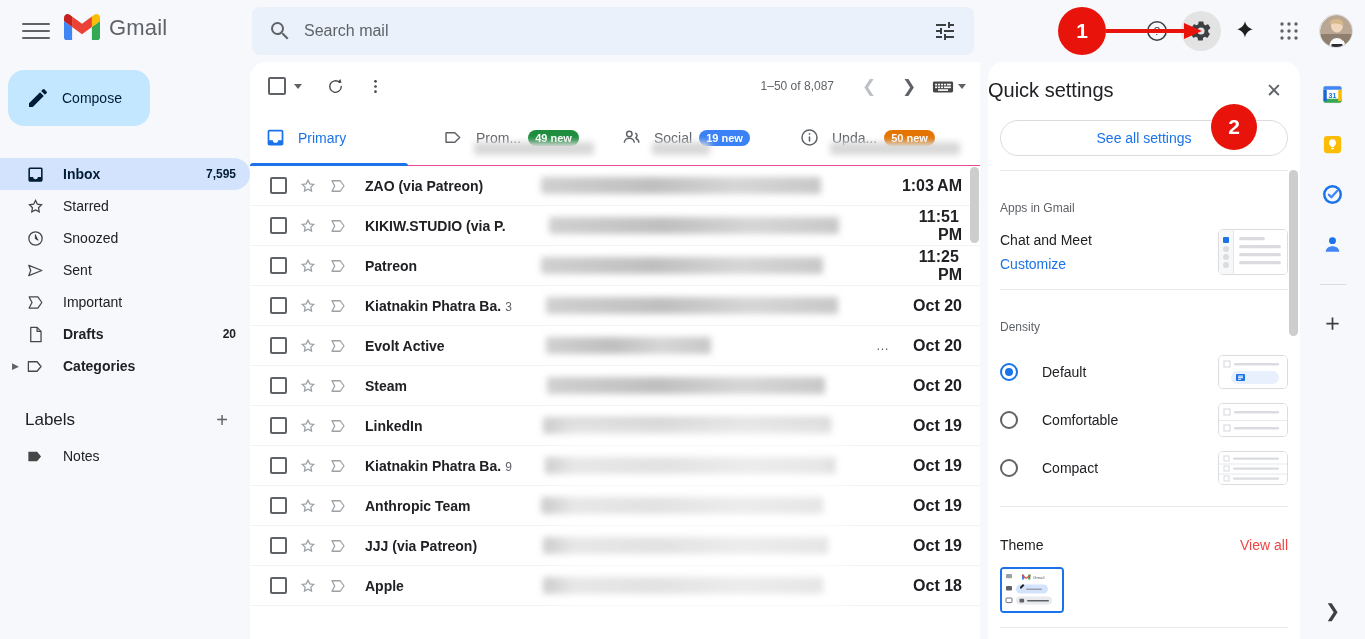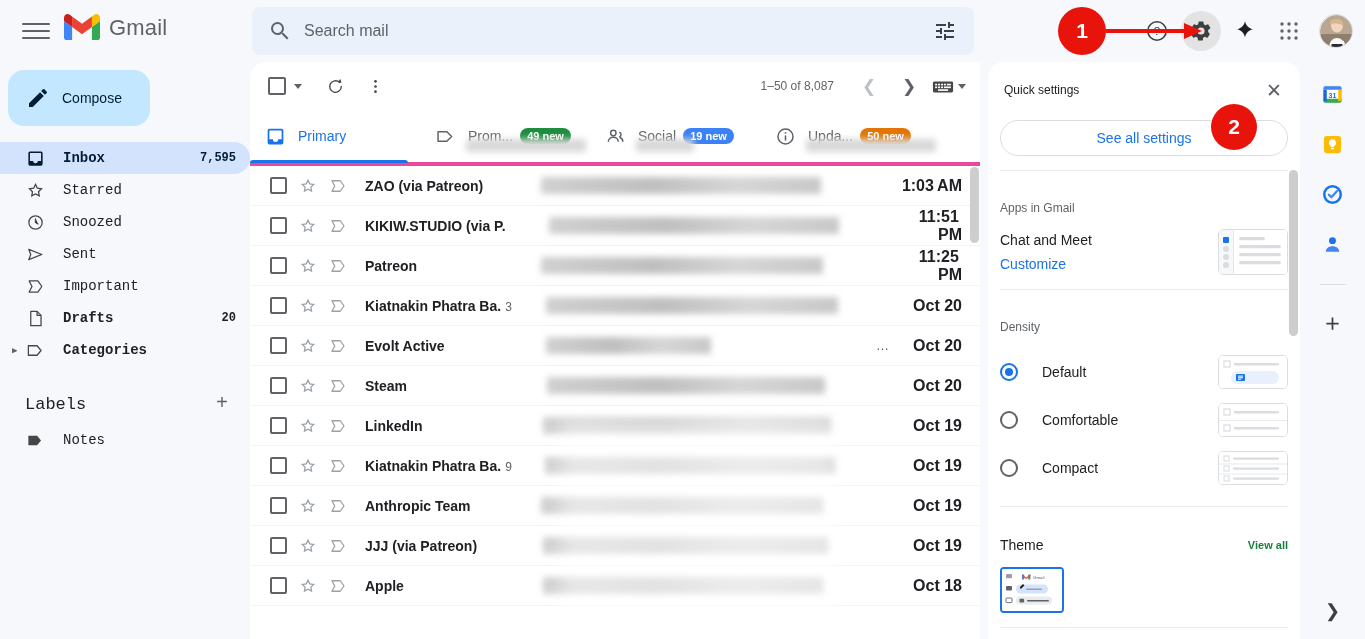--- a/index.html
+++ b/index.html
@@ -35,21 +35,21 @@
   .avatar { width: 34px; height: 34px; border-radius: 50%; margin-left: 8px; overflow: hidden;
     cursor: pointer; border: 1px solid #dadce0; }
 
   
   .leftnav { position: absolute; left: 0; top: 62px; width: 250px; height: 577px; }
   .compose { position: absolute; left: 8px; top: 8px; width: 142px; height: 56px;
     background: #c2e7ff; border-radius: 16px; display: flex; align-items: center; cursor: pointer; }
   .compose .pencil { margin-left: 18px; width: 24px; height: 24px; }
   .compose span { margin-left: 12px; font-size: 14px; color: #001d35; font-weight: 500; }
 
-  .navlist { position: absolute; left: 0; top: 80px; width: 250px; font-family: Liberation Mono, monospace; }
+  .navlist { position: absolute; left: 0; top: 96px; width: 250px; }
   .navitem { height: 32px; display: flex; align-items: center; border-radius: 0 16px 16px 0;
     margin-bottom: 0px; cursor: pointer; padding-right: 14px; position: relative; }
   .navitem .ic { width: 20px; height: 20px; margin-left: 25px; flex: 0 0 20px;
     display: flex; align-items: center; justify-content: center; }
   .navitem .lbl { margin-left: 18px; font-size: 14px; color: #202124; flex: 1; }
   .navitem .cnt { font-size: 12px; color: #202124; font-weight: 700; }
   .navitem.sel { background: #d3e3fd; }
   .navitem.sel .lbl, .navitem.sel .cnt { font-weight: 700; color: #001d35; }
   .navitem.bold .lbl { font-weight: 700; }
   .navitem .arrow { position: absolute; left: 12px; font-size: 9px; color: #5f6368; }
@@ -68,21 +68,21 @@
     border-top: 5px solid #5f6368; margin-left: 8px; cursor: pointer; }
   .tbtn { width: 34px; height: 34px; display: flex; align-items: center; justify-content: center;
     border-radius: 50%; cursor: pointer; }
   .pagearea { position: absolute; right: 14px; top: 0; height: 48px; display: flex;
     align-items: center; gap: 6px; }
   .pagetxt { font-size: 12px; color: #5f6368; margin-right: 12px; }
   .chev { width: 34px; height: 34px; display: flex; align-items: center; justify-content: center;
     cursor: pointer; color: #5f6368; font-size: 17px; }
   .chev.off { color: #bdc1c6; }
 
-  .tabs { height: 56px; display: flex; border-bottom: 4px solid #ec4899; position: relative; }
+  .tabs { height: 56px; display: flex; border-bottom: 1px solid #ec4899; position: relative; gap: 8px; }
   .tab { width: 170px; display: flex; align-items: center; cursor: pointer; position: relative;
     padding-left: 14px; }
   .tab .ti { width: 22px; height: 22px; flex: 0 0 22px; display: flex; align-items: center;
     justify-content: center; }
   .tab .tl { margin-left: 12px; font-size: 14px; color: #5f6368; white-space: nowrap;
     overflow: hidden; }
   .tab.sel .tl { color: #1a73e8; font-weight: 500; }
   .tab.sel::after { content: ""; position: absolute; left: 0; bottom: -1px; width: 158px;
     height: 3px; background: #1a73e8; border-radius: 3px 3px 0 0; }
   .badge { margin-left: 7px; font-size: 11px; font-weight: 700; color: #fff;
@@ -112,21 +112,21 @@
     background: #cdcdcd; border-radius: 5px; cursor: pointer; }
 
   
   .blur-overlay { position: absolute; left: 310px; top: 355px; width: 280px; height: 284px;
     background: rgba(255,255,255,0.55); filter: blur(10px); pointer-events: none; }
 
   
   .qs { position: absolute; left: 988px; top: 62px; width: 312px; height: 577px;
     background: #fff; border-radius: 16px 16px 0 0; overflow: hidden; }
   .qs-hdr { height: 56px; display: flex; align-items: center; position: relative; }
-  .qs-hdr .t { margin-left: 16px; font-size: 12px; color: #202124; }
+  .qs-hdr .t { margin-left: 0; font-size: 20px; color: #202124; }
   .qs-close { position: absolute; right: 10px; top: 12px; width: 32px; height: 32px;
     display: flex; align-items: center; justify-content: center; border-radius: 50%;
     cursor: pointer; color: #5f6368; font-size: 19px; }
   .seeall { margin: 2px 12px 0 12px; height: 36px; border: 1px solid #dadce0;
     border-radius: 18px; display: flex; align-items: center; justify-content: center;
     cursor: pointer; }
   .seeall span { font-size: 14px; color: #1a73e8; font-weight: 500; }
   .qs-sec { border-top: 1px solid #e8eaed; margin: 14px 12px 0 12px; padding-top: 30px; }
   .qs-sec.first { border-top: 1px solid #e8eaed; }
   .qs-h { font-size: 12px; color: #5f6368; margin-bottom: 14px; }
@@ -136,22 +136,22 @@
   .thumb { width: 70px; height: 46px; border: 1px solid #dadce0; border-radius: 5px;
     background: #fff; cursor: pointer; position: relative; overflow: hidden; }
 
   .dens-row { display: flex; align-items: center; height: 48px; cursor: pointer; }
   .radio { width: 18px; height: 18px; border-radius: 50%; border: 2px solid #5f6368;
     flex: 0 0 18px; position: relative; }
   .radio.on { border-color: #1a73e8; }
   .radio.on::after { content: ""; position: absolute; left: 3px; top: 3px; width: 8px;
     height: 8px; border-radius: 50%; background: #1a73e8; }
   .dens-row .dl { margin-left: 24px; font-size: 14px; color: #202124; flex: 1; }
-  .theme-hdr { display: flex; align-items: center; justify-content: space-between; }
-  .viewall { font-size: 11px; color: #15803d; cursor: pointer; font-weight: 700; }
+  .theme-hdr { display: flex; justify-content: space-between; }
+  .viewall { font-size: 14px; color: #ef4444; cursor: pointer; font-weight: 400; }
   .theme-thumb { margin-top: 14px; width: 64px; height: 46px; border: 2px solid #1a73e8;
     border-radius: 4px; cursor: pointer; position: relative; overflow: hidden; background: #fff; }
 
   .qs-scroll { position: absolute; right: 2px; top: 108px; width: 9px; height: 166px;
     background: #cdcdcd; border-radius: 5px; cursor: pointer; }
 
   
   .rail { position: absolute; right: 0; top: 62px; width: 65px; height: 577px;
     display: flex; flex-direction: column; align-items: center; }
   .rail .ri { width: 36px; height: 36px; margin-top: 14px; display: flex; align-items: center;

